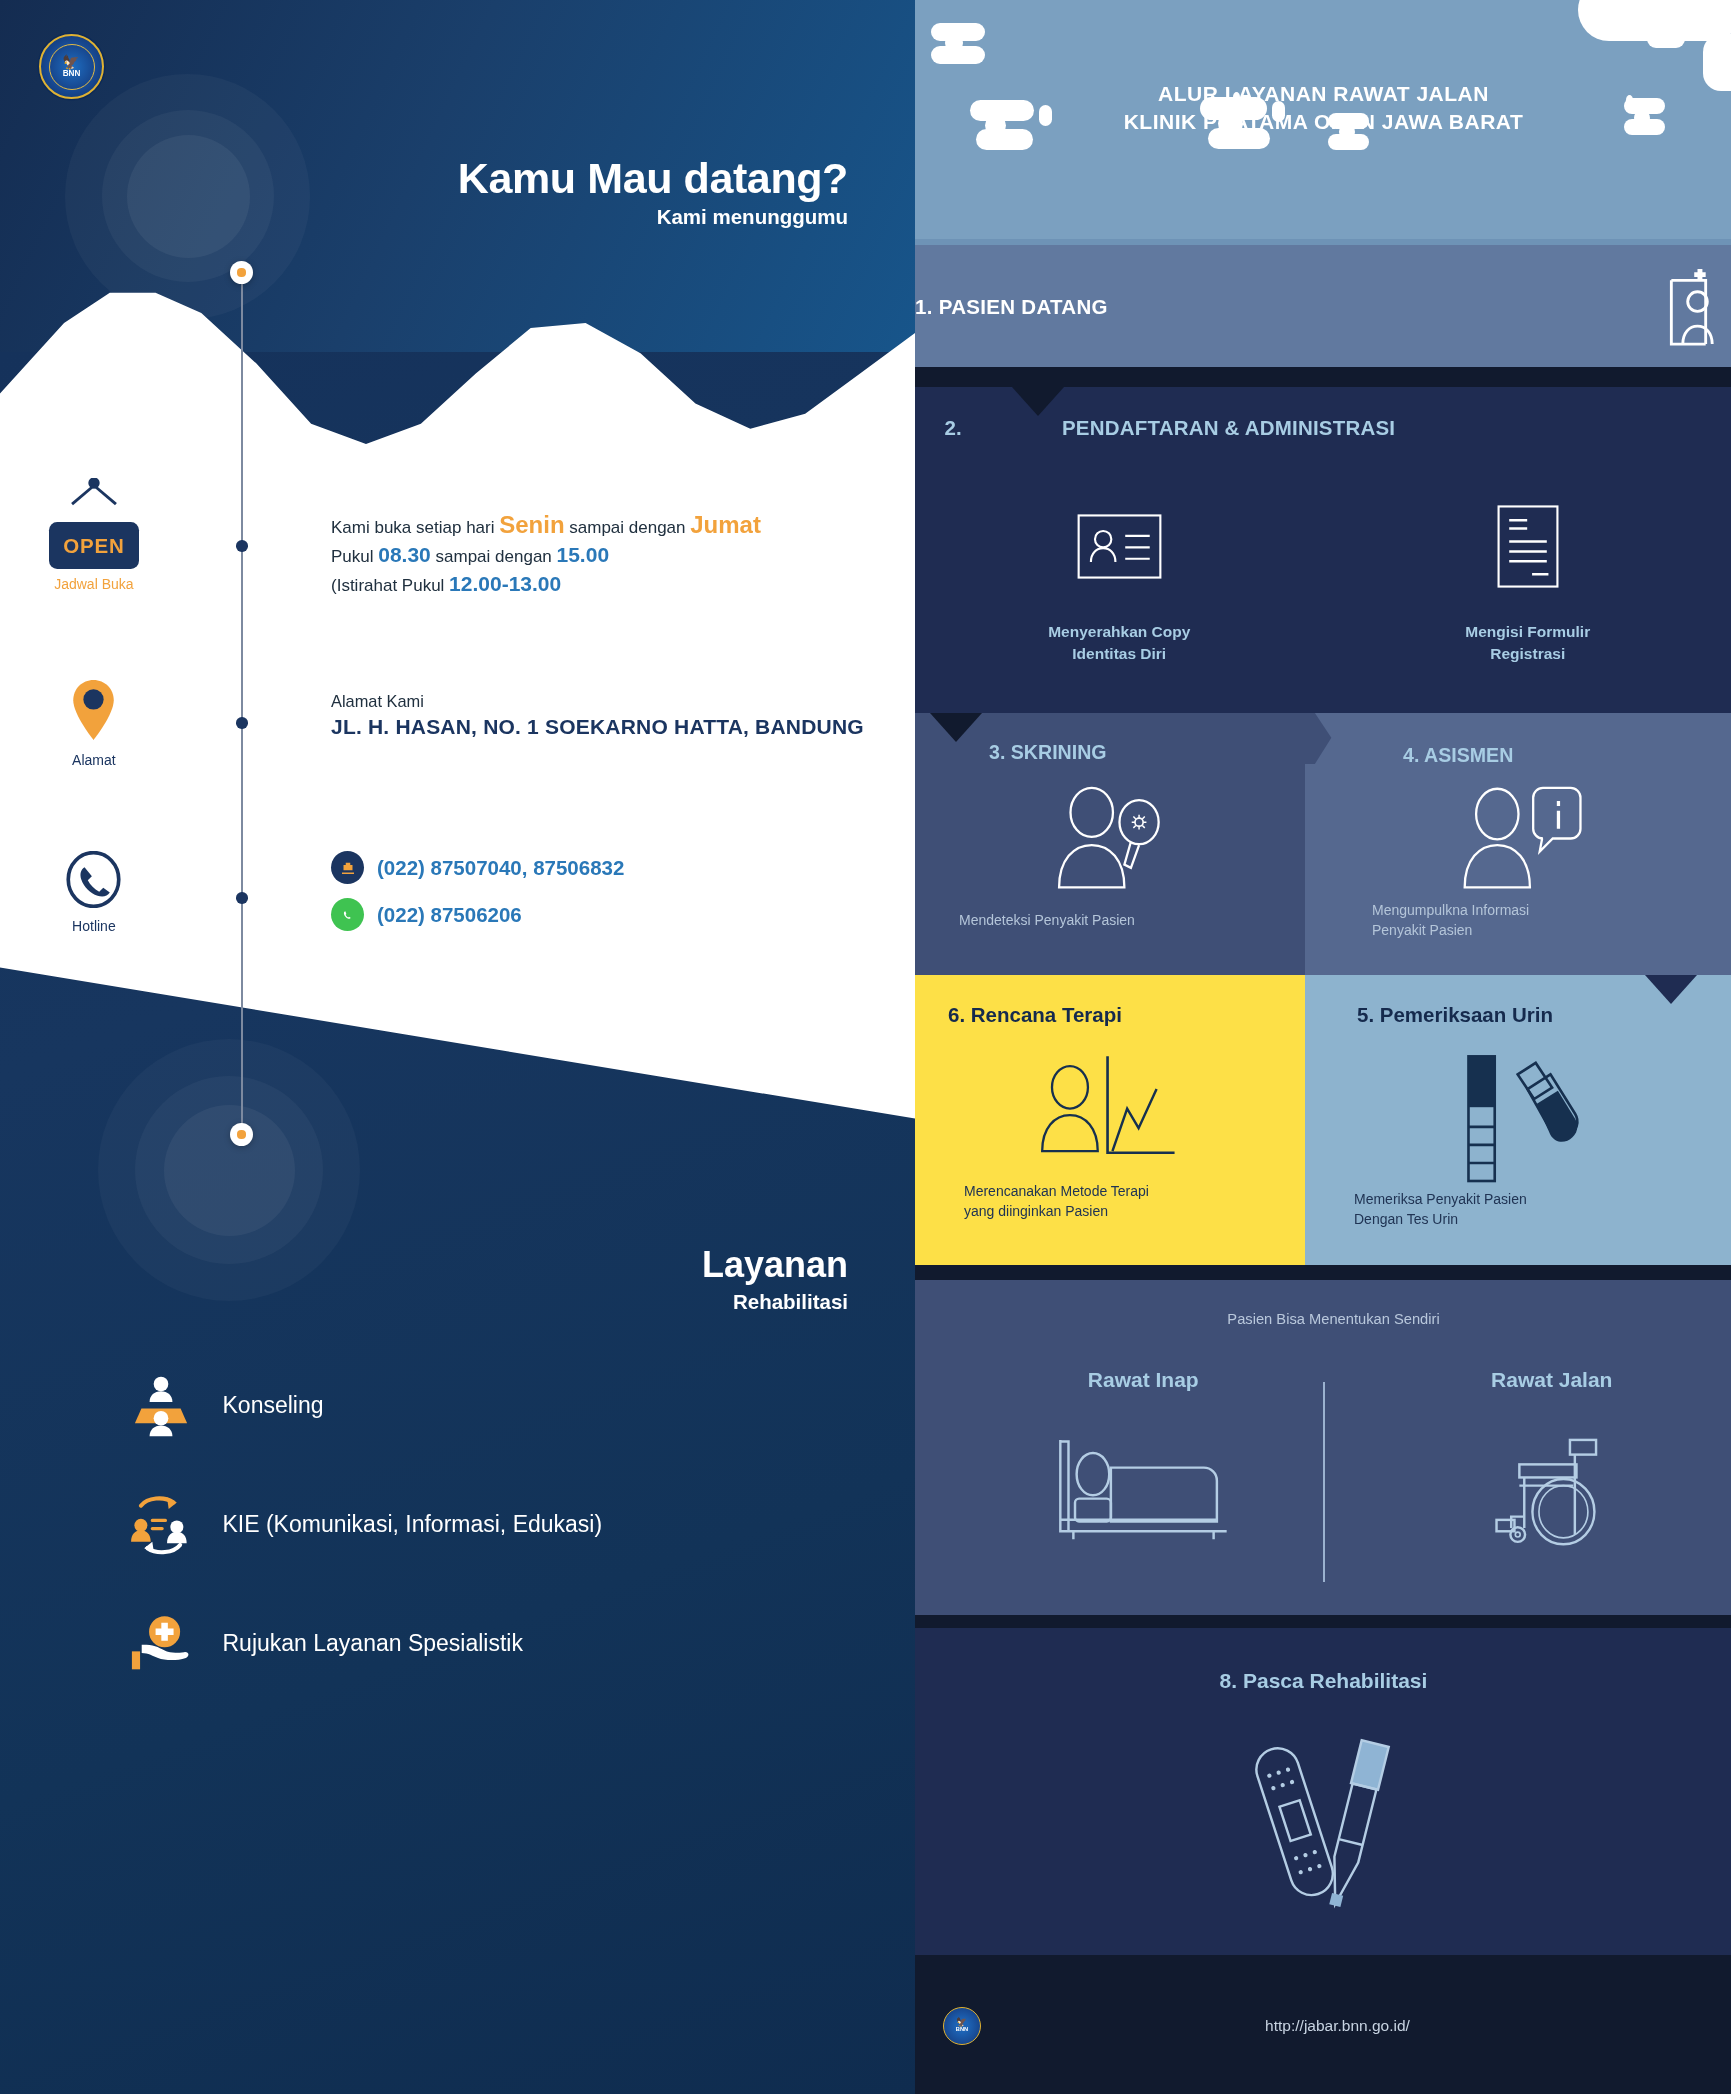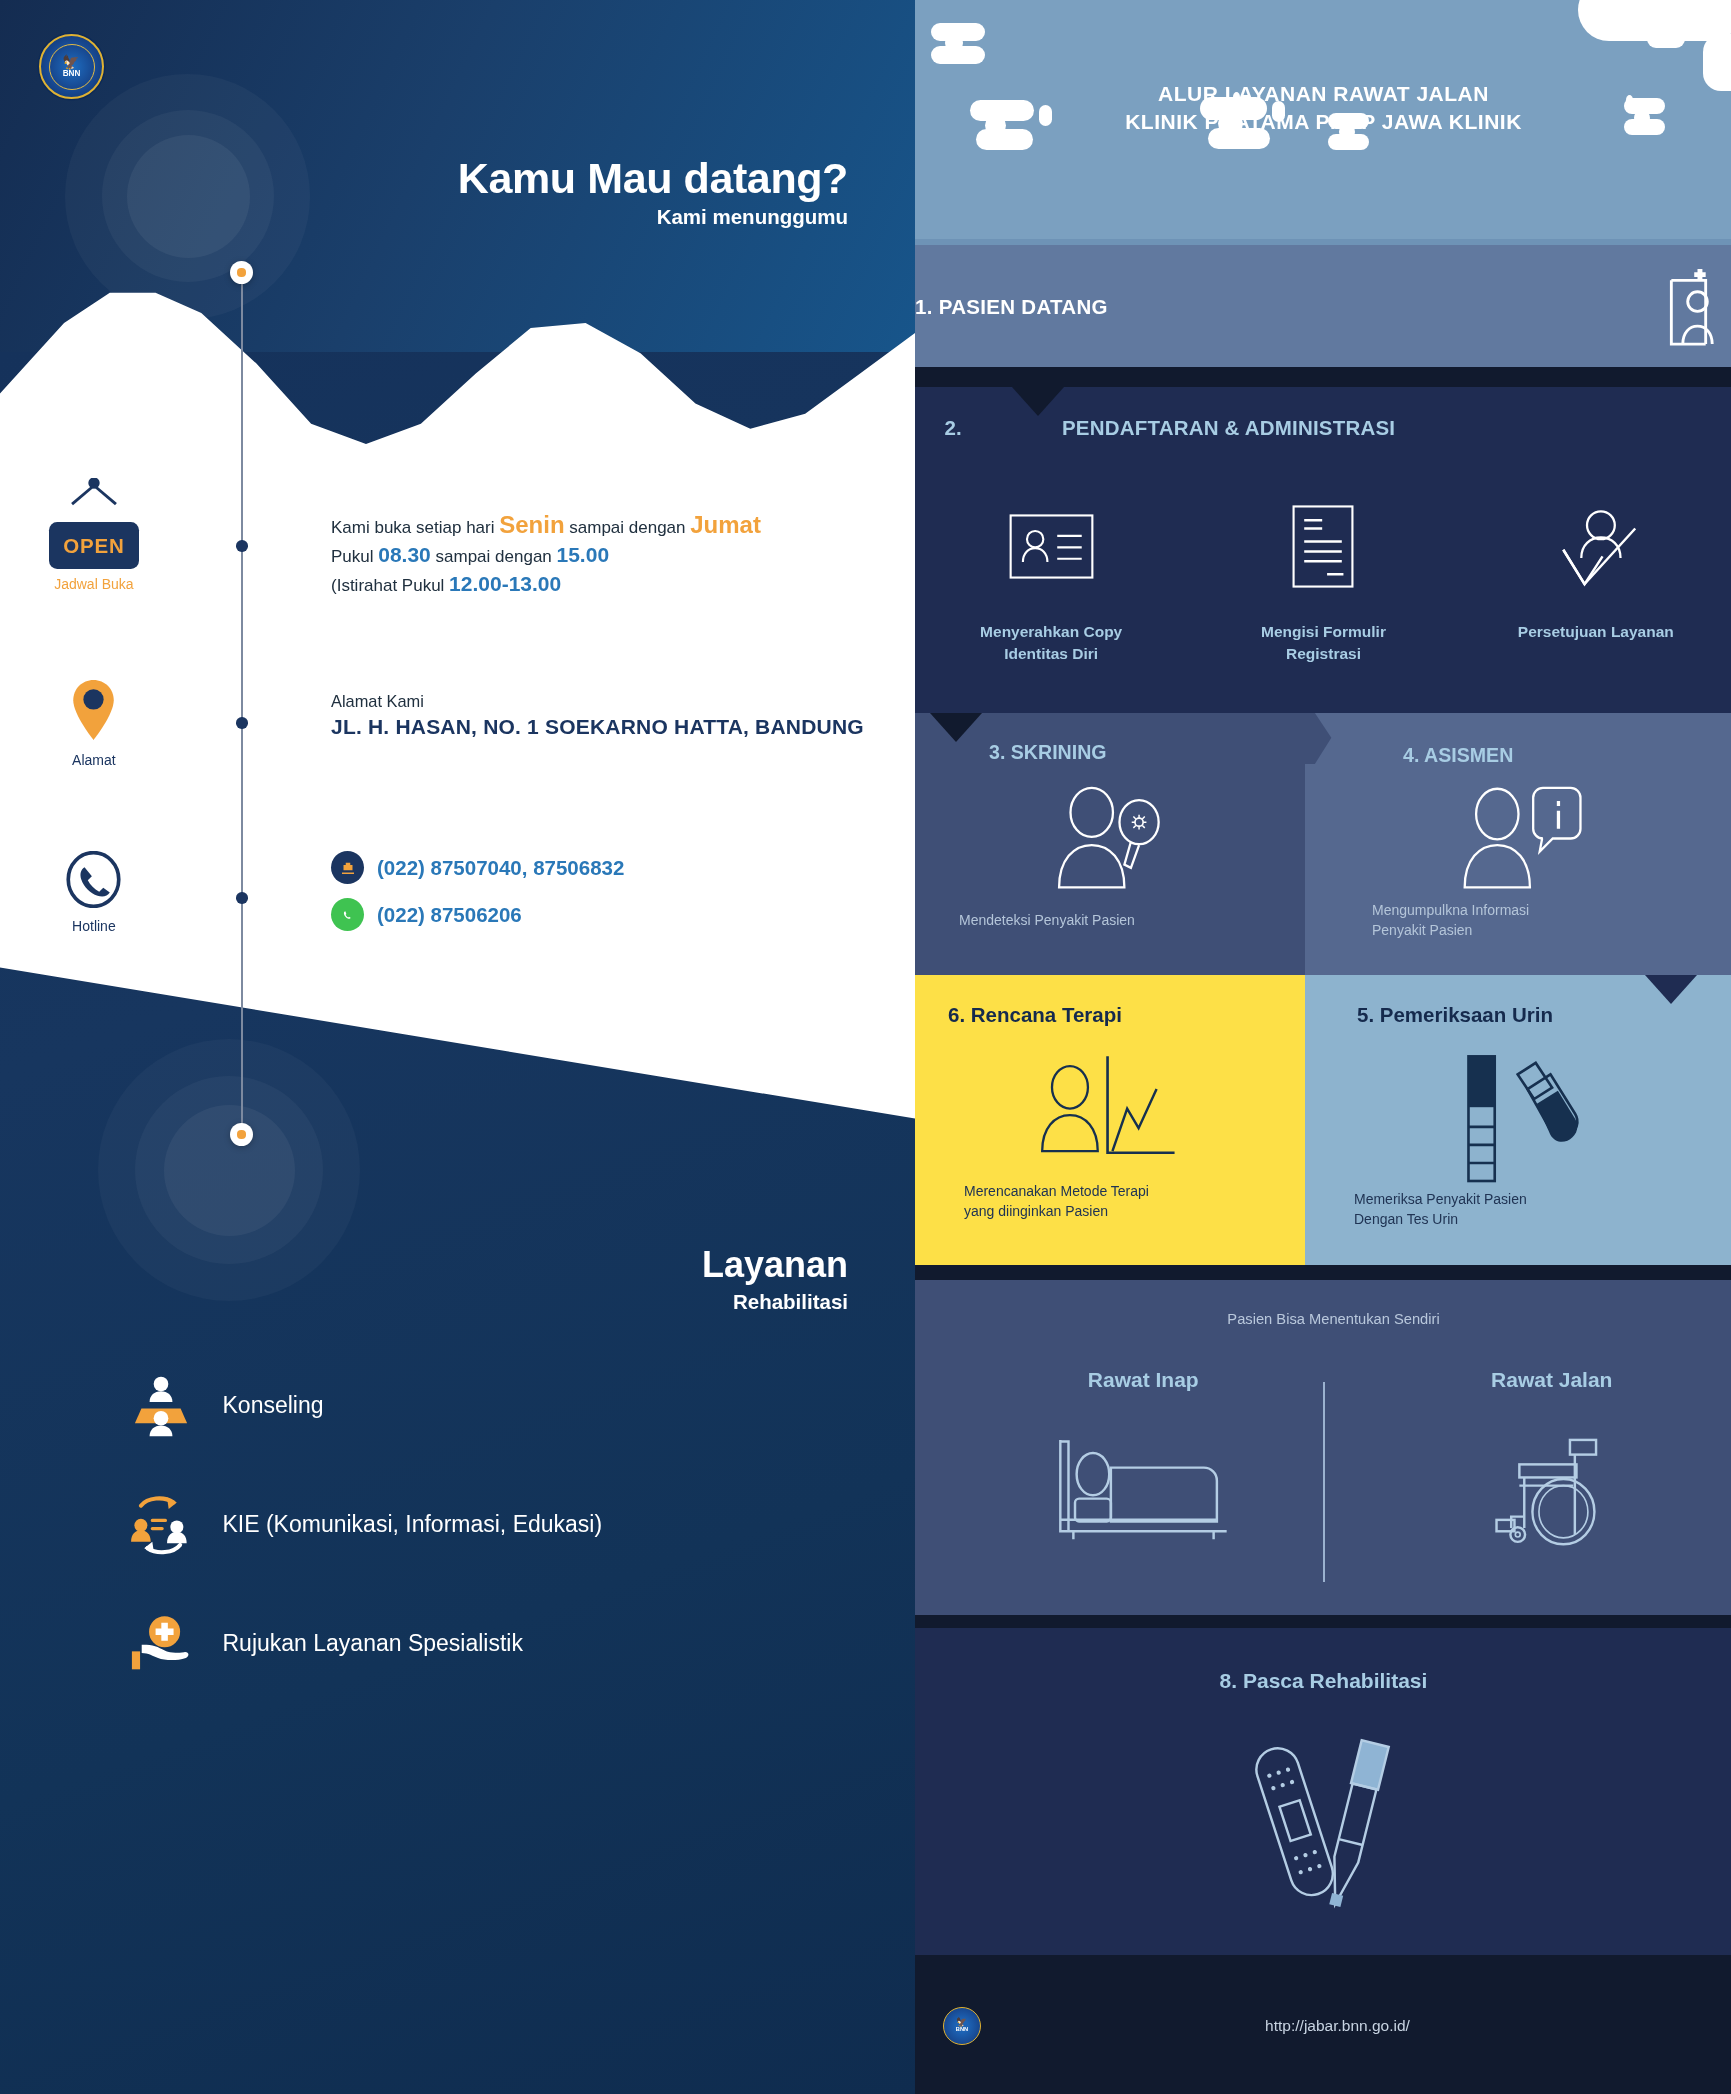--- a/index.html
+++ b/index.html
@@ -371,21 +371,21 @@
     <div class="cloud" style="left:719px;top:110px;width:16.4px;height:16.4px;border-radius:8.2px;"></div>
     <div class="cloud" style="left:709px;top:119px;width:41px;height:16.4px;border-radius:8.2px;"></div>
     <div class="cloud" style="left:788px;top:34px;width:49px;height:57px;border-radius:18px;"></div>
     <div class="cloud" style="left:761px;top:31px;width:26px;height:9.8px;border-radius:4.9px;"></div>
 
     <div class="sky-dot" style="left:318px;top:92px;"></div>
     <div class="sky-dot" style="left:711px;top:95px;"></div>
 
     <div class="r-sky-title">
       <span>ALUR LAYANAN RAWAT JALAN</span><br>
-      <span>KLINIK PRATAMA PNNP JAWA KLINIK</span>
+      <span>KLINIK PRATAMA OPEN JAWA BARAT</span>
     </div>
     <div class="r-sky-strip"></div>
 
     <div class="r-step1">
       <div class="label">1. PASIEN DATANG</div>
       <svg width="69" height="85" viewBox="0 0 84 104">
         <path d="M42 6h6v4h4v6h-4v4h-6v-4h-4v-6h4z" fill="#fff"></path>
         <path d="M10 20h42v78" fill="none" stroke="#fff" stroke-width="3.5"></path>
         <path d="M10 20v78h42" fill="none" stroke="#fff" stroke-width="3.5"></path>
         <circle cx="42" cy="46" r="12" fill="none" stroke="#fff" stroke-width="3.5"></circle>
@@ -417,31 +417,20 @@
           <div class="ic">
             <svg width="64" height="85" viewBox="0 0 78 104">
               <rect x="3" y="3" width="72" height="98" fill="none" stroke="#fff" stroke-width="2.6"></rect>
               <path d="M16 20h22M16 30h22M16 46h46M16 58h46M16 70h46M44 86h20" stroke="#fff" stroke-width="3"></path>
             </svg>
           </div>
           <div class="cap" style="white-space:pre-line;">Mengisi Formulir
 Registrasi</div>
         </div>
 
-        <div class="r2-card">
-          <div class="ic">
-            <svg width="92" height="85" viewBox="0 0 112 104">
-              <circle cx="62" cy="26" r="17" fill="none" stroke="#fff" stroke-width="2.8"></circle>
-              <path d="M38 66c0-16 11-25 24-25s24 9 24 25" fill="none" stroke="#fff" stroke-width="2.8"></path>
-              <path d="M16 56l26 42L104 30" fill="none" stroke="#fff" stroke-width="3"></path>
-              <path d="M16 56l26 42 22-34" fill="none" stroke="#fff" stroke-width="3"></path>
-            </svg>
-          </div>
-          <div class="cap" style="white-space:pre-line;">Persetujuan Layanan</div>
-        </div>
       </div>
     </div>
 
     <div class="r-row34">
       <div class="r-c3">
         <div class="notch-down" style="left:14.7px;top:0;border-top:29.5px solid #111a2e;"></div>
         <div class="stitle">3. SKRINING</div>
         <div class="ic">
           <svg width="129" height="111" viewBox="0 0 158 136">
             <ellipse cx="56" cy="36" rx="26" ry="30" fill="none" stroke="#fff" stroke-width="2.8"></ellipse>

